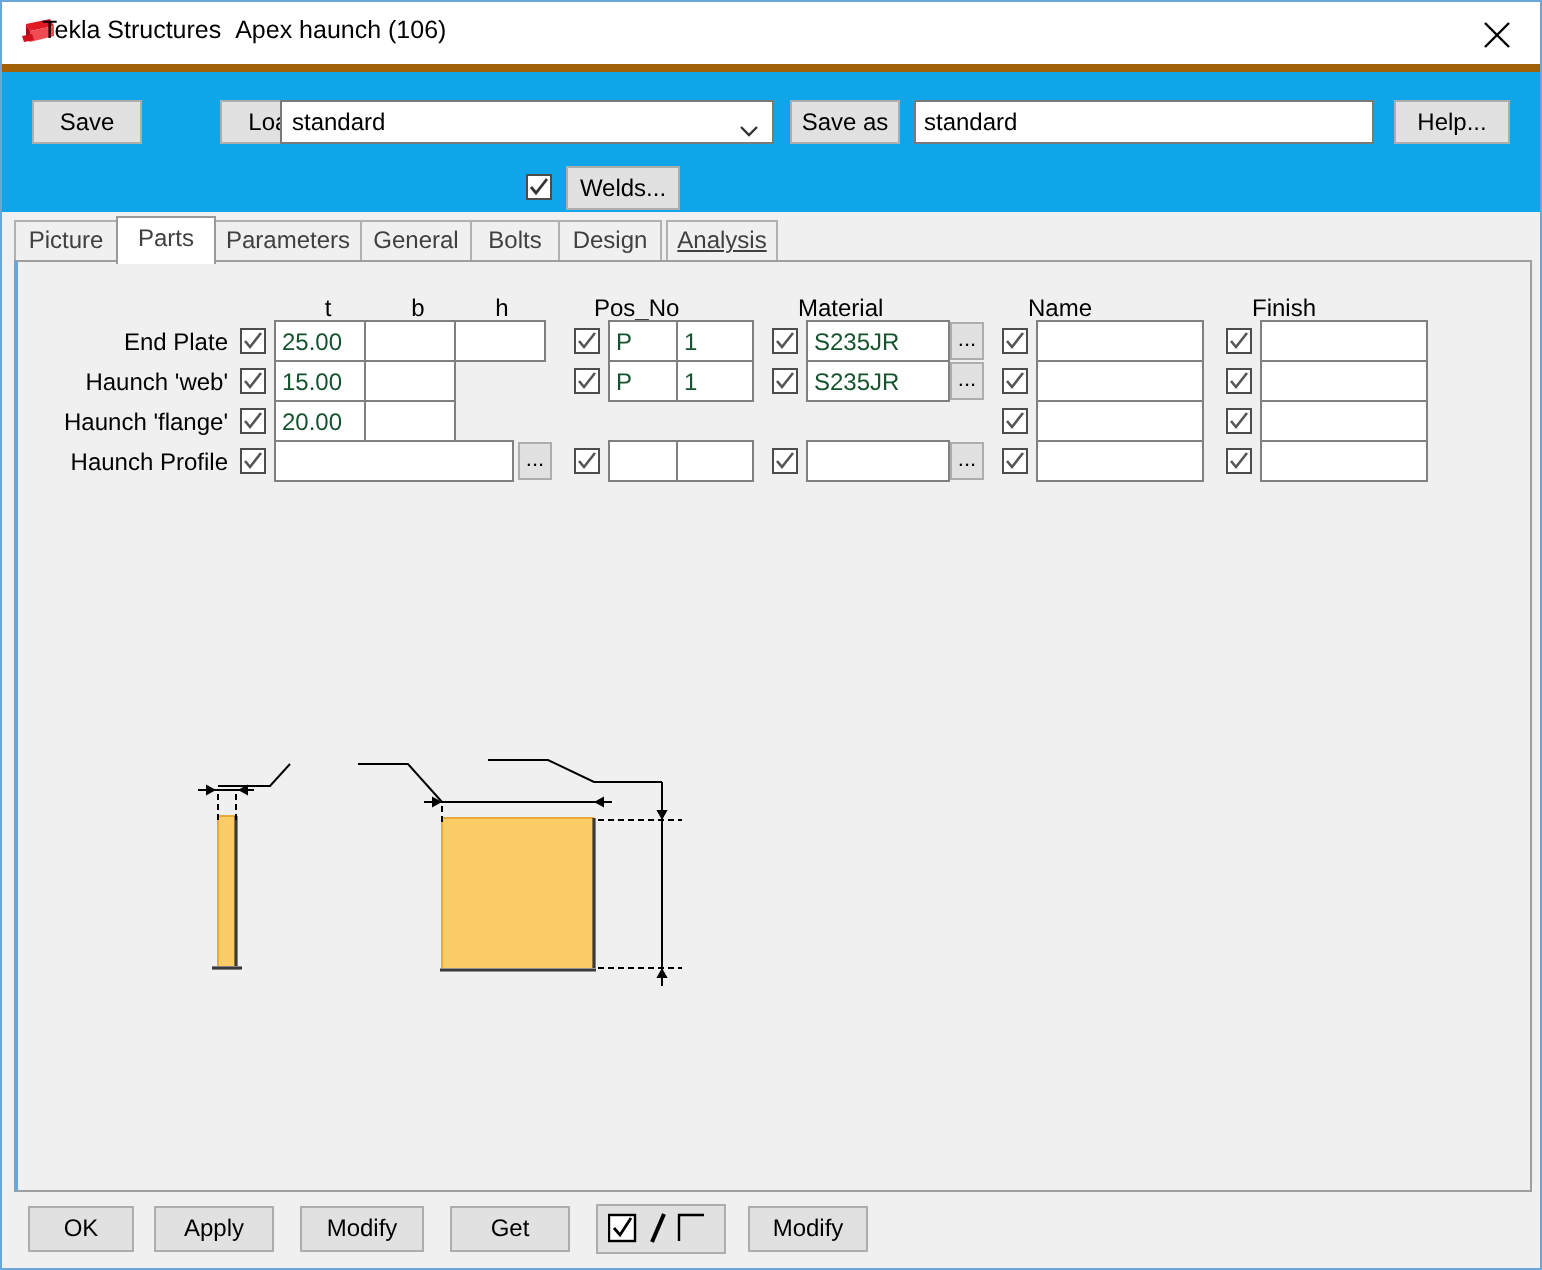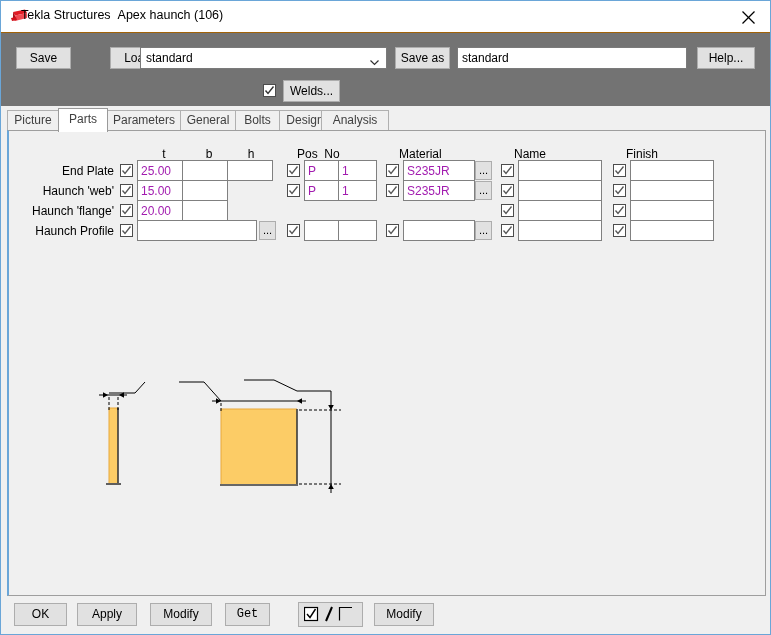--- a/index.html
+++ b/index.html
@@ -49,22 +49,22 @@
     width: 46px; height: 30px;
     cursor: default;
   }
   .close-btn svg { position: absolute; left: 16px; top: 10px; }
 
   
   .toolzone {
     position: absolute;
     left: 0; top: 31px;
     width: 771px; height: 74px;
-    background: #737373;
-    border-top: 1px solid #a16207;
+    background: #0ea5e9;
+    border-top: 4px solid #a16207;
     box-sizing: border-box;
   }
 
   .btn {
     position: absolute;
     background: #e1e1e1;
     border: 1px solid #adadad;
     box-sizing: border-box;
     font-family: "Liberation Sans", sans-serif;
     font-size: 12px;
@@ -179,21 +179,21 @@
   }
 
   .fld {
     position: absolute;
     background: #ffffff;
     border: 1px solid #808080;
     box-sizing: border-box;
     height: 21px;
     font-family: "Liberation Sans", sans-serif;
     font-size: 12px;
-    color: #a21caf;
+    color: #14532d;
     padding: 0 3px;
     line-height: 19px;
     outline: none;
   }
   .dotbtn {
     position: absolute;
     width: 17px; height: 19px;
     background: #e1e1e1;
     border: 1px solid #adadad;
     box-sizing: border-box;
@@ -298,21 +298,21 @@
     <button class="btn" style="left:282px; top:47px; width:57px;">Welds...</button>
   </div>
 
   <div class="tabstrip">
     <div class="tab" style="left:0px;   width:52px;">Picture</div>
     <div class="tab active" style="left:51px;  width:50px;">Parts</div>
     <div class="tab" style="left:100px; width:74px;">Parameters</div>
     <div class="tab" style="left:173px; width:56px;">General</div>
     <div class="tab" style="left:228px; width:45px;">Bolts</div>
     <div class="tab" style="left:272px; width:52px;">Design</div>
-    <div class="tab" style="left:314px; width:68px;">Analysis</div>
+    <div class="tab" style="left:326px; width:56px;text-decoration:underline;">Analysis</div>
   </div>
 
   <div class="panel">
 
     <div class="colhdr" style="left:125px; top:16px; width:60px;">t</div>
     <div class="colhdr" style="left:170px; top:16px; width:60px;">b</div>
     <div class="colhdr" style="left:212px; top:16px; width:60px;">h</div>
     <div class="colhdr" style="left:288px; top:16px; width:60px; text-align:left;">Pos_No</div>
     <div class="colhdr" style="left:390px; top:16px; width:70px; text-align:left;">Material</div>
     <div class="colhdr" style="left:505px; top:16px; width:60px; text-align:left;">Name</div>
@@ -483,21 +483,21 @@
         <line x1="230" y1="105" x2="272" y2="105" stroke="#000" stroke-width="1" stroke-dasharray="3,2"></line>
       </svg>
     </div>
 
   </div>
 
   <div class="bottombar">
     <button class="btn-bottom" style="left:13px;  width:53px;">OK</button>
     <button class="btn-bottom" style="left:76px;  width:60px;">Apply</button>
     <button class="btn-bottom" style="left:149px; width:62px;">Modify</button>
-    <button class="btn-bottom" style="left:224px; width:45px;font-family:Liberation Mono, monospace;">Get</button>
+    <button class="btn-bottom" style="left:224px; width:60px;">Get</button>
 
     <div class="toggle-btn" style="left:297px; width:65px;">
       <svg width="55" height="17" viewBox="0 0 55 17" style="position:absolute; left:5px; top:3px;">
         <rect x="0.5" y="1.5" width="13" height="13" fill="#fff" stroke="#000" stroke-width="1.2"></rect>
         <polyline points="3,8 6,11.5 11.5,3" fill="none" stroke="#000" stroke-width="1.4"></polyline>
         <line x1="22" y1="15" x2="28" y2="1" stroke="#000" stroke-width="2"></line>
         <polyline points="48,1.5 35.5,1.5 35.5,14.5" fill="none" stroke="#000" stroke-width="1.2"></polyline>
       </svg>
     </div>
 

